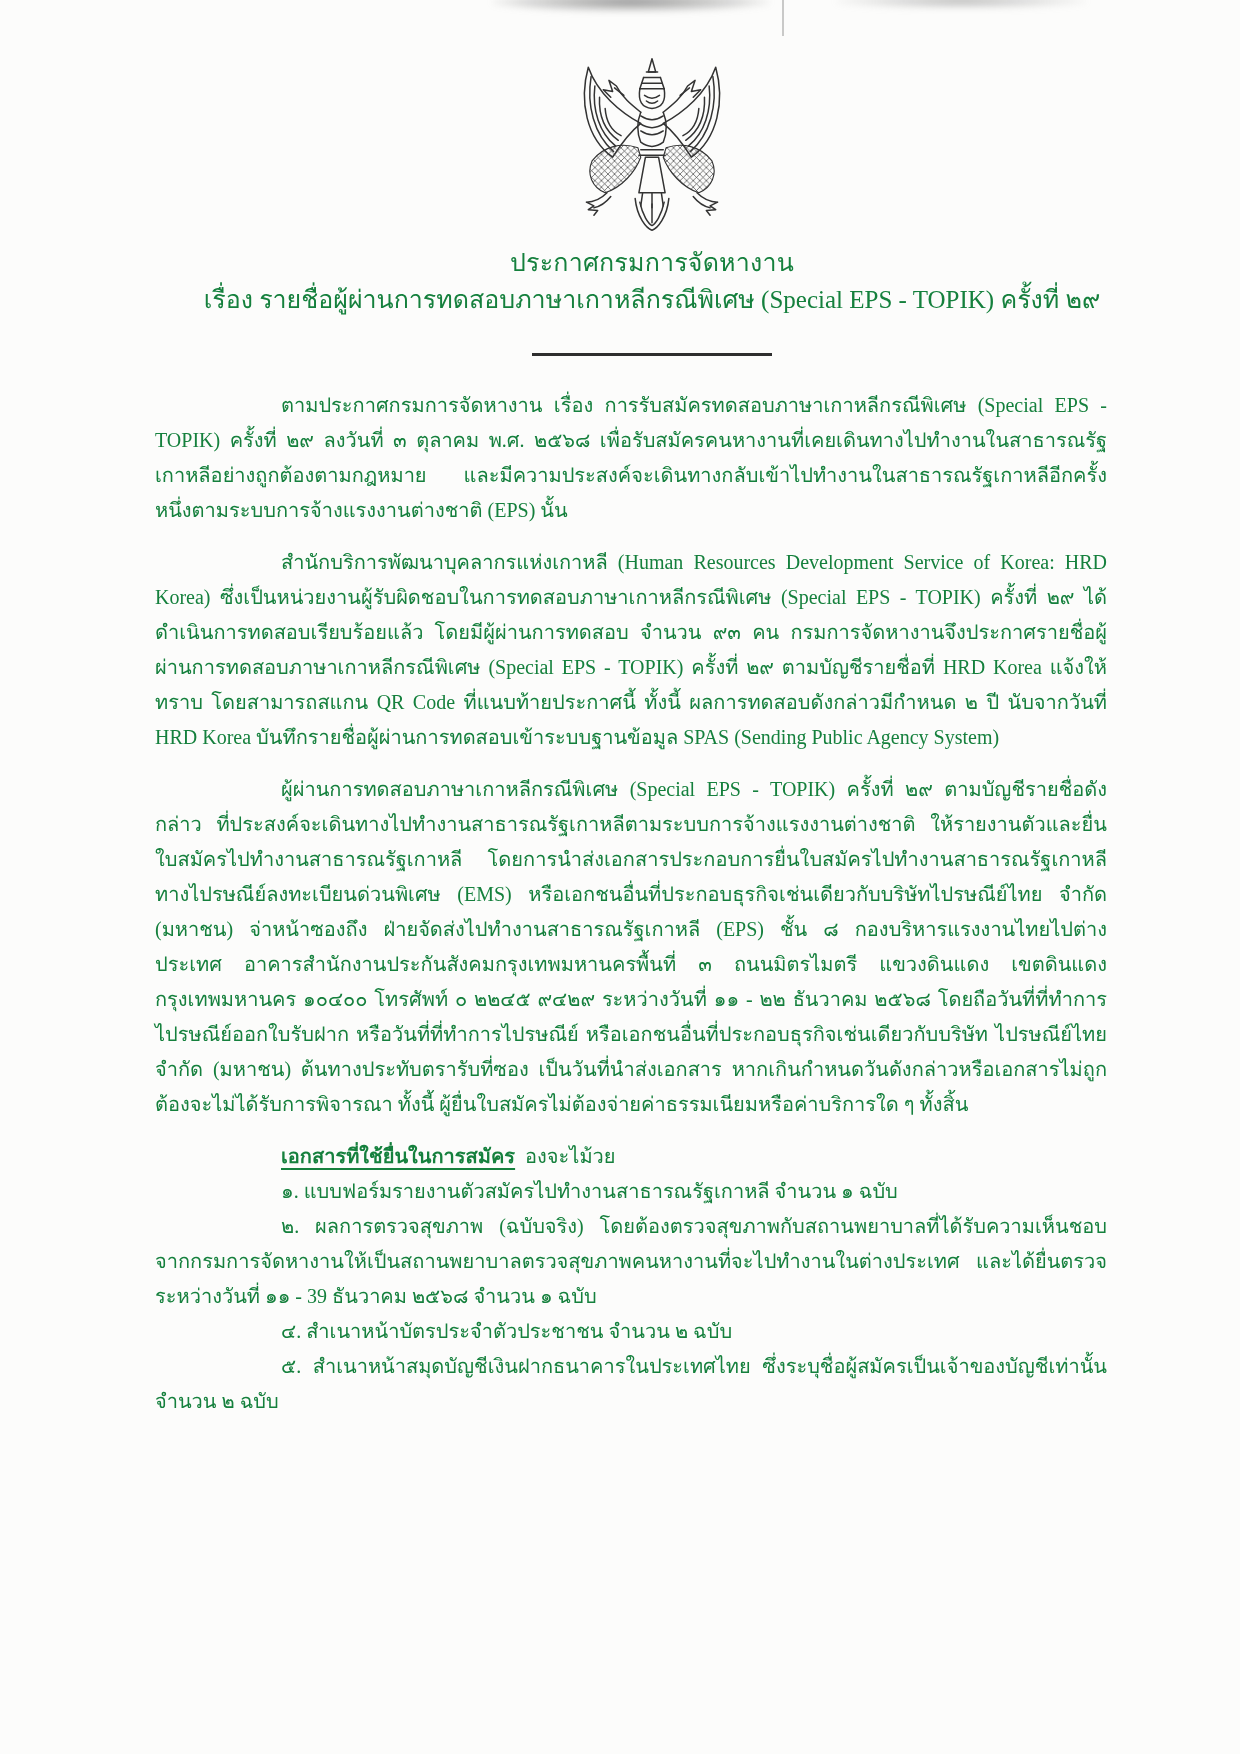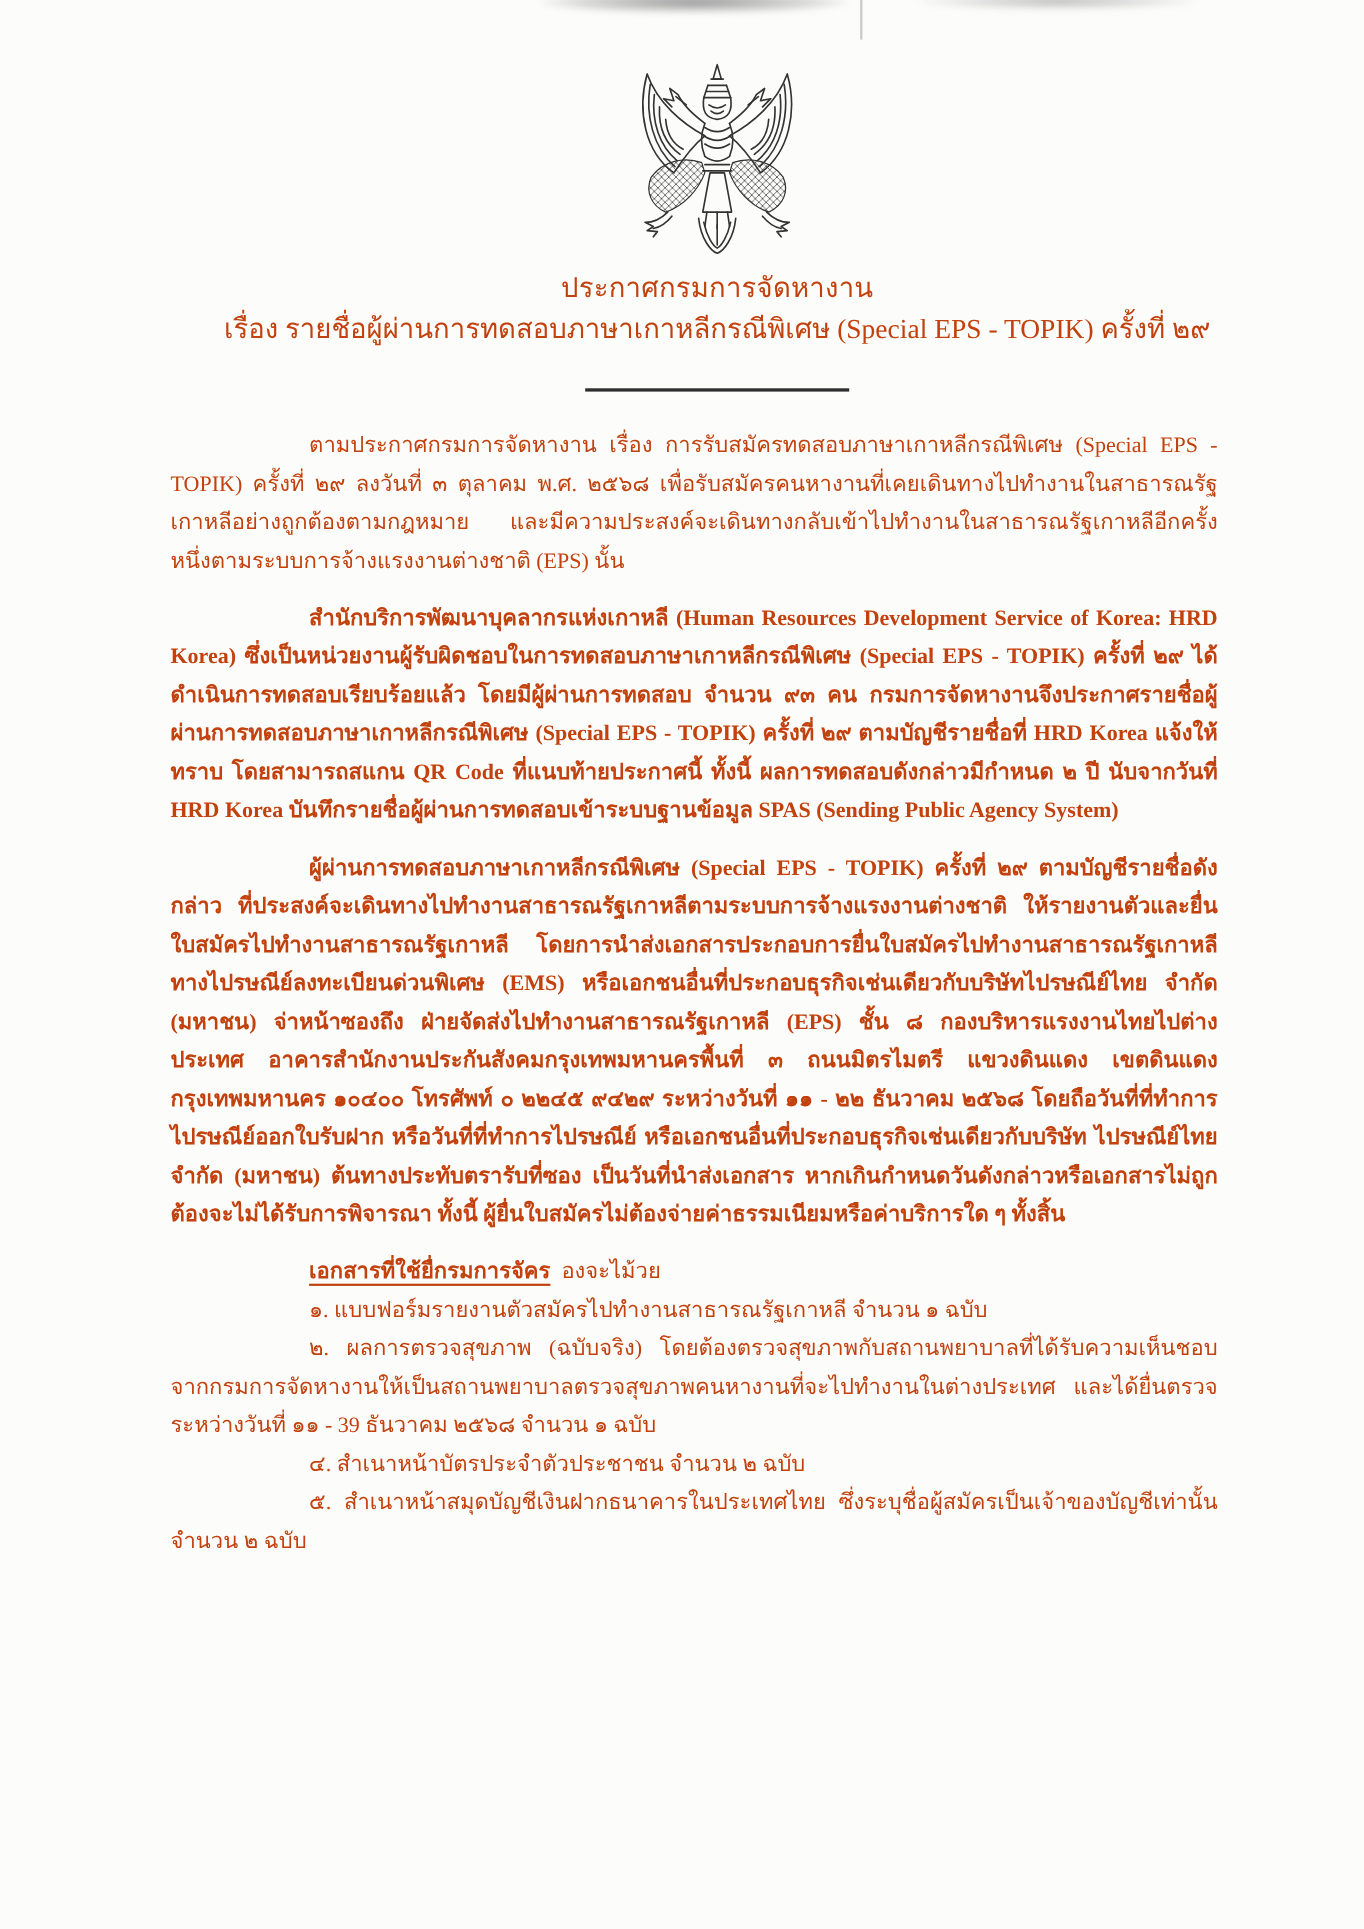--- a/index.html
+++ b/index.html
@@ -3,21 +3,21 @@
 <meta charset="utf-8">
 <style>
   html,body { margin:0; padding:0; background:#d9d9d9; }
   .page {
     position:relative;
     width:1240px; height:1754px;
     margin:0 auto;
     background:#fcfcfb;
     overflow:hidden;
     font-family:"Liberation Serif","DejaVu Serif",serif;
-    color:#c2410c;
+    color:#15803d;
   }
   
   .smudge-a {
     position:absolute; left:492px; top:-8px; width:278px; height:20px;
     background:radial-gradient(ellipse at center, rgba(70,70,70,.55), rgba(120,120,120,.25) 55%, rgba(200,200,200,0) 75%);
     filter:blur(3px);
   }
   .smudge-b {
     position:absolute; left:836px; top:-7px; width:250px; height:16px;
     background:radial-gradient(ellipse at center, rgba(90,90,90,.4), rgba(160,160,160,.18) 55%, rgba(220,220,220,0) 78%);
@@ -47,21 +47,21 @@
     width:240px; height:3px; background:#2e2e2e;
     margin:36px auto 0 auto;
     border:none;
   }
   .content {
     position:absolute; left:155px; top:388px; width:952px;
     font-size:20px; line-height:35px;
     text-align:justify;
   }
   .para { margin:0; text-indent:126px; }
-  .para + .para { margin-top:17px;font-weight:bold; }
+  .para + .para { margin-top:17px; }
   .section-line { margin:17px 0 0 0; text-indent:126px; }
   .section-heading { font-weight:bold; text-decoration:underline; text-underline-offset:5px; }
   .section-suffix { margin-left:10px; }
   .item { margin:0; text-indent:126px; }
   .g { stroke:#333; fill:none; stroke-width:1.6; stroke-linecap:round; stroke-linejoin:round; }
   .gf { stroke:#333; stroke-width:1.2; stroke-linejoin:round; }
 </style>
 </head>
 <body>
 
@@ -118,21 +118,21 @@
     <div class="doc-subject">เรื่อง รายชื่อผู้ผ่านการทดสอบภาษาเกาหลีกรณีพิเศษ (Special EPS - TOPIK) ครั้งที่ ๒๙</div>
     <div class="title-rule"></div>
   </div>
 
   <div class="content">
     <p class="para">ตามประกาศกรมการจัดหางาน เรื่อง การรับสมัครทดสอบภาษาเกาหลีกรณีพิเศษ (Special EPS - TOPIK) ครั้งที่ ๒๙ ลงวันที่ ๓ ตุลาคม พ.ศ. ๒๕๖๘ เพื่อรับสมัครคนหางานที่เคยเดินทางไปทำงานในสาธารณรัฐเกาหลีอย่างถูกต้องตามกฎหมาย และมีความประสงค์จะเดินทางกลับเข้าไปทำงานในสาธารณรัฐเกาหลีอีกครั้งหนึ่งตามระบบการจ้างแรงงานต่างชาติ (EPS) นั้น</p>
     <p class="para">สำนักบริการพัฒนาบุคลากรแห่งเกาหลี (Human Resources Development Service of Korea: HRD Korea) ซึ่งเป็นหน่วยงานผู้รับผิดชอบในการทดสอบภาษาเกาหลีกรณีพิเศษ (Special EPS - TOPIK) ครั้งที่ ๒๙ ได้ดำเนินการทดสอบเรียบร้อยแล้ว โดยมีผู้ผ่านการทดสอบ จำนวน ๙๓ คน กรมการจัดหางานจึงประกาศรายชื่อผู้ผ่านการทดสอบภาษาเกาหลีกรณีพิเศษ (Special EPS - TOPIK) ครั้งที่ ๒๙ ตามบัญชีรายชื่อที่ HRD Korea แจ้งให้ทราบ โดยสามารถสแกน QR Code ที่แนบท้ายประกาศนี้ ทั้งนี้ ผลการทดสอบดังกล่าวมีกำหนด ๒ ปี นับจากวันที่ HRD Korea บันทึกรายชื่อผู้ผ่านการทดสอบเข้าระบบฐานข้อมูล SPAS (Sending Public Agency System)</p>
     <p class="para">ผู้ผ่านการทดสอบภาษาเกาหลีกรณีพิเศษ (Special EPS - TOPIK) ครั้งที่ ๒๙ ตามบัญชีรายชื่อดังกล่าว ที่ประสงค์จะเดินทางไปทำงานสาธารณรัฐเกาหลีตามระบบการจ้างแรงงานต่างชาติ ให้รายงานตัวและยื่นใบสมัครไปทำงานสาธารณรัฐเกาหลี โดยการนำส่งเอกสารประกอบการยื่นใบสมัครไปทำงานสาธารณรัฐเกาหลีทางไปรษณีย์ลงทะเบียนด่วนพิเศษ (EMS) หรือเอกชนอื่นที่ประกอบธุรกิจเช่นเดียวกับบริษัทไปรษณีย์ไทย จำกัด (มหาชน) จ่าหน้าซองถึง ฝ่ายจัดส่งไปทำงานสาธารณรัฐเกาหลี (EPS) ชั้น ๘ กองบริหารแรงงานไทยไปต่างประเทศ อาคารสำนักงานประกันสังคมกรุงเทพมหานครพื้นที่ ๓ ถนนมิตรไมตรี แขวงดินแดง เขตดินแดง กรุงเทพมหานคร ๑๐๔๐๐ โทรศัพท์ ๐ ๒๒๔๕ ๙๔๒๙ ระหว่างวันที่ ๑๑ - ๒๒ ธันวาคม ๒๕๖๘ โดยถือวันที่ที่ทำการไปรษณีย์ออกใบรับฝาก หรือวันที่ที่ทำการไปรษณีย์ หรือเอกชนอื่นที่ประกอบธุรกิจเช่นเดียวกับบริษัท ไปรษณีย์ไทย จำกัด (มหาชน) ต้นทางประทับตรารับที่ซอง เป็นวันที่นำส่งเอกสาร หากเกินกำหนดวันดังกล่าวหรือเอกสารไม่ถูกต้องจะไม่ได้รับการพิจารณา ทั้งนี้ ผู้ยื่นใบสมัครไม่ต้องจ่ายค่าธรรมเนียมหรือค่าบริการใด ๆ ทั้งสิ้น</p>
 
     <p class="section-line">
-      <span class="section-heading">เอกสารที่ใช้ยื่กรมการจัคร</span><span class="section-suffix">องจะไม้วย</span>
+      <span class="section-heading">เอกสารที่ใช้ยื่นในการสมัคร</span><span class="section-suffix">องจะไม้วย</span>
     </p>
 
     <p class="item">๑. แบบฟอร์มรายงานตัวสมัครไปทำงานสาธารณรัฐเกาหลี จำนวน ๑ ฉบับ</p>
     <p class="item">๒. ผลการตรวจสุขภาพ (ฉบับจริง) โดยต้องตรวจสุขภาพกับสถานพยาบาลที่ได้รับความเห็นชอบจากกรมการจัดหางานให้เป็นสถานพยาบาลตรวจสุขภาพคนหางานที่จะไปทำงานในต่างประเทศ และได้ยื่นตรวจ ระหว่างวันที่ ๑๑ - 39 ธันวาคม ๒๕๖๘ จำนวน ๑ ฉบับ</p>
     <p class="item">๔. สำเนาหน้าบัตรประจำตัวประชาชน จำนวน ๒ ฉบับ</p>
     <p class="item">๕. สำเนาหน้าสมุดบัญชีเงินฝากธนาคารในประเทศไทย ซึ่งระบุชื่อผู้สมัครเป็นเจ้าของบัญชีเท่านั้น จำนวน ๒ ฉบับ</p>
   </div>
 
 </div>
 

